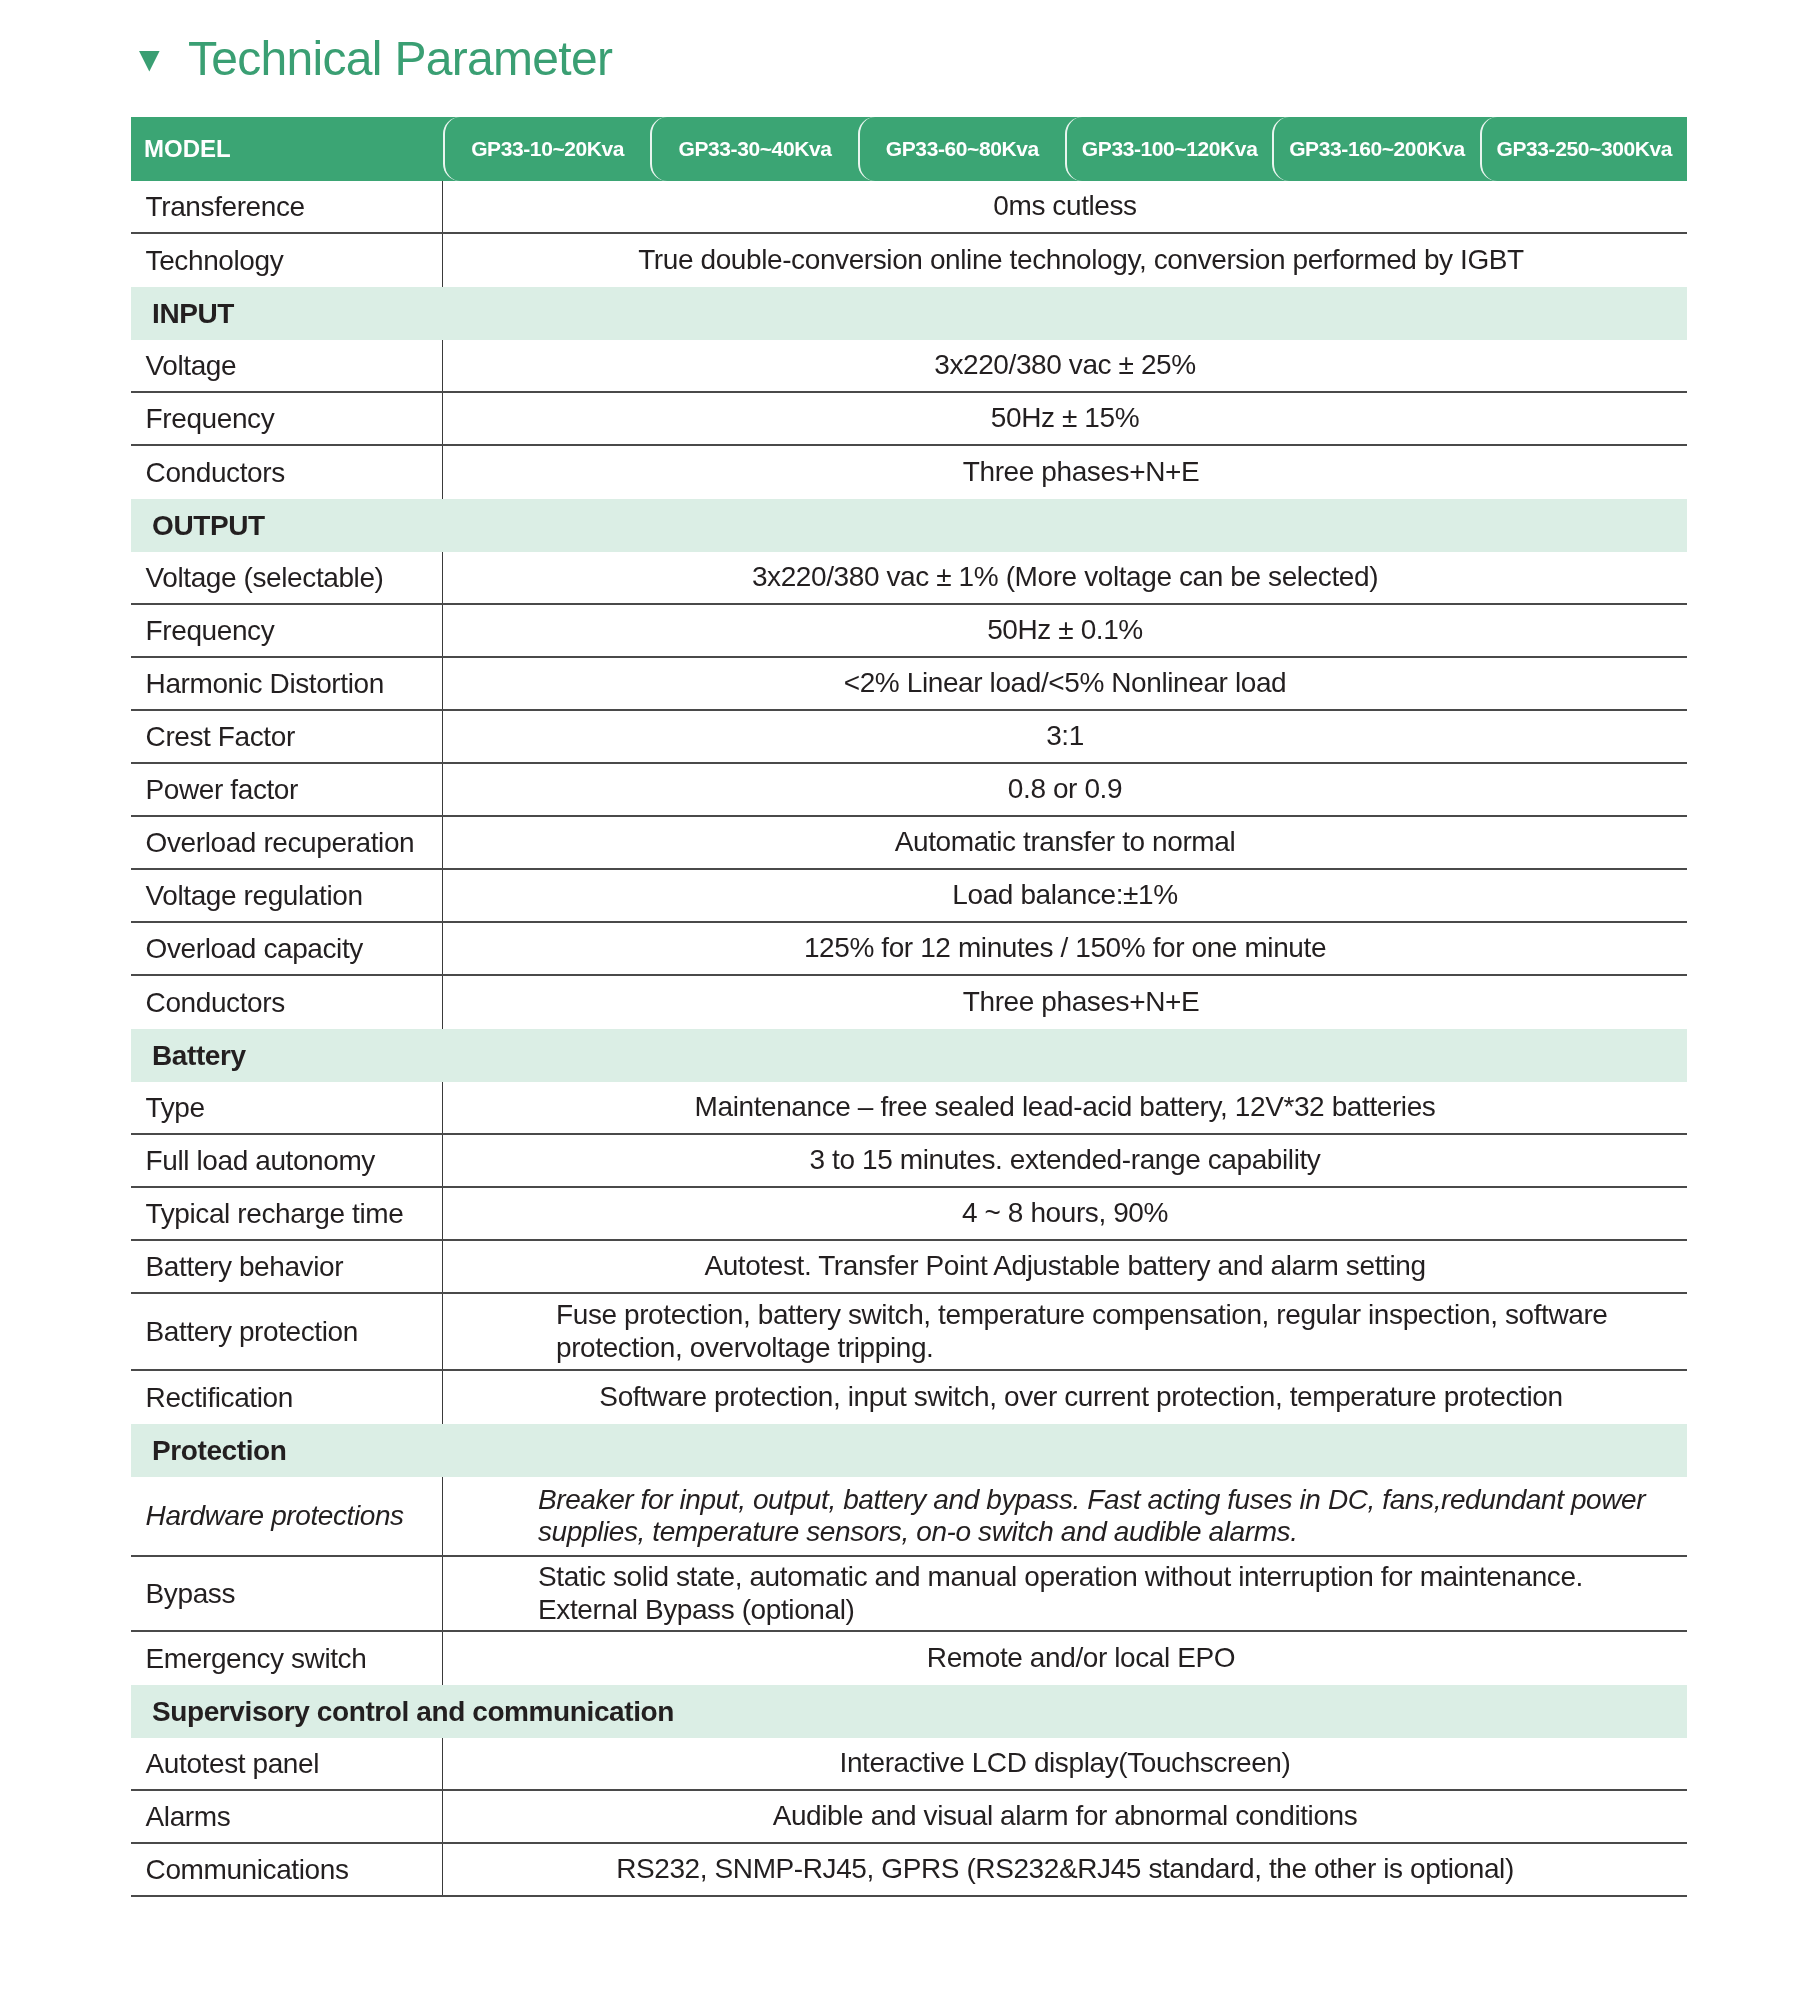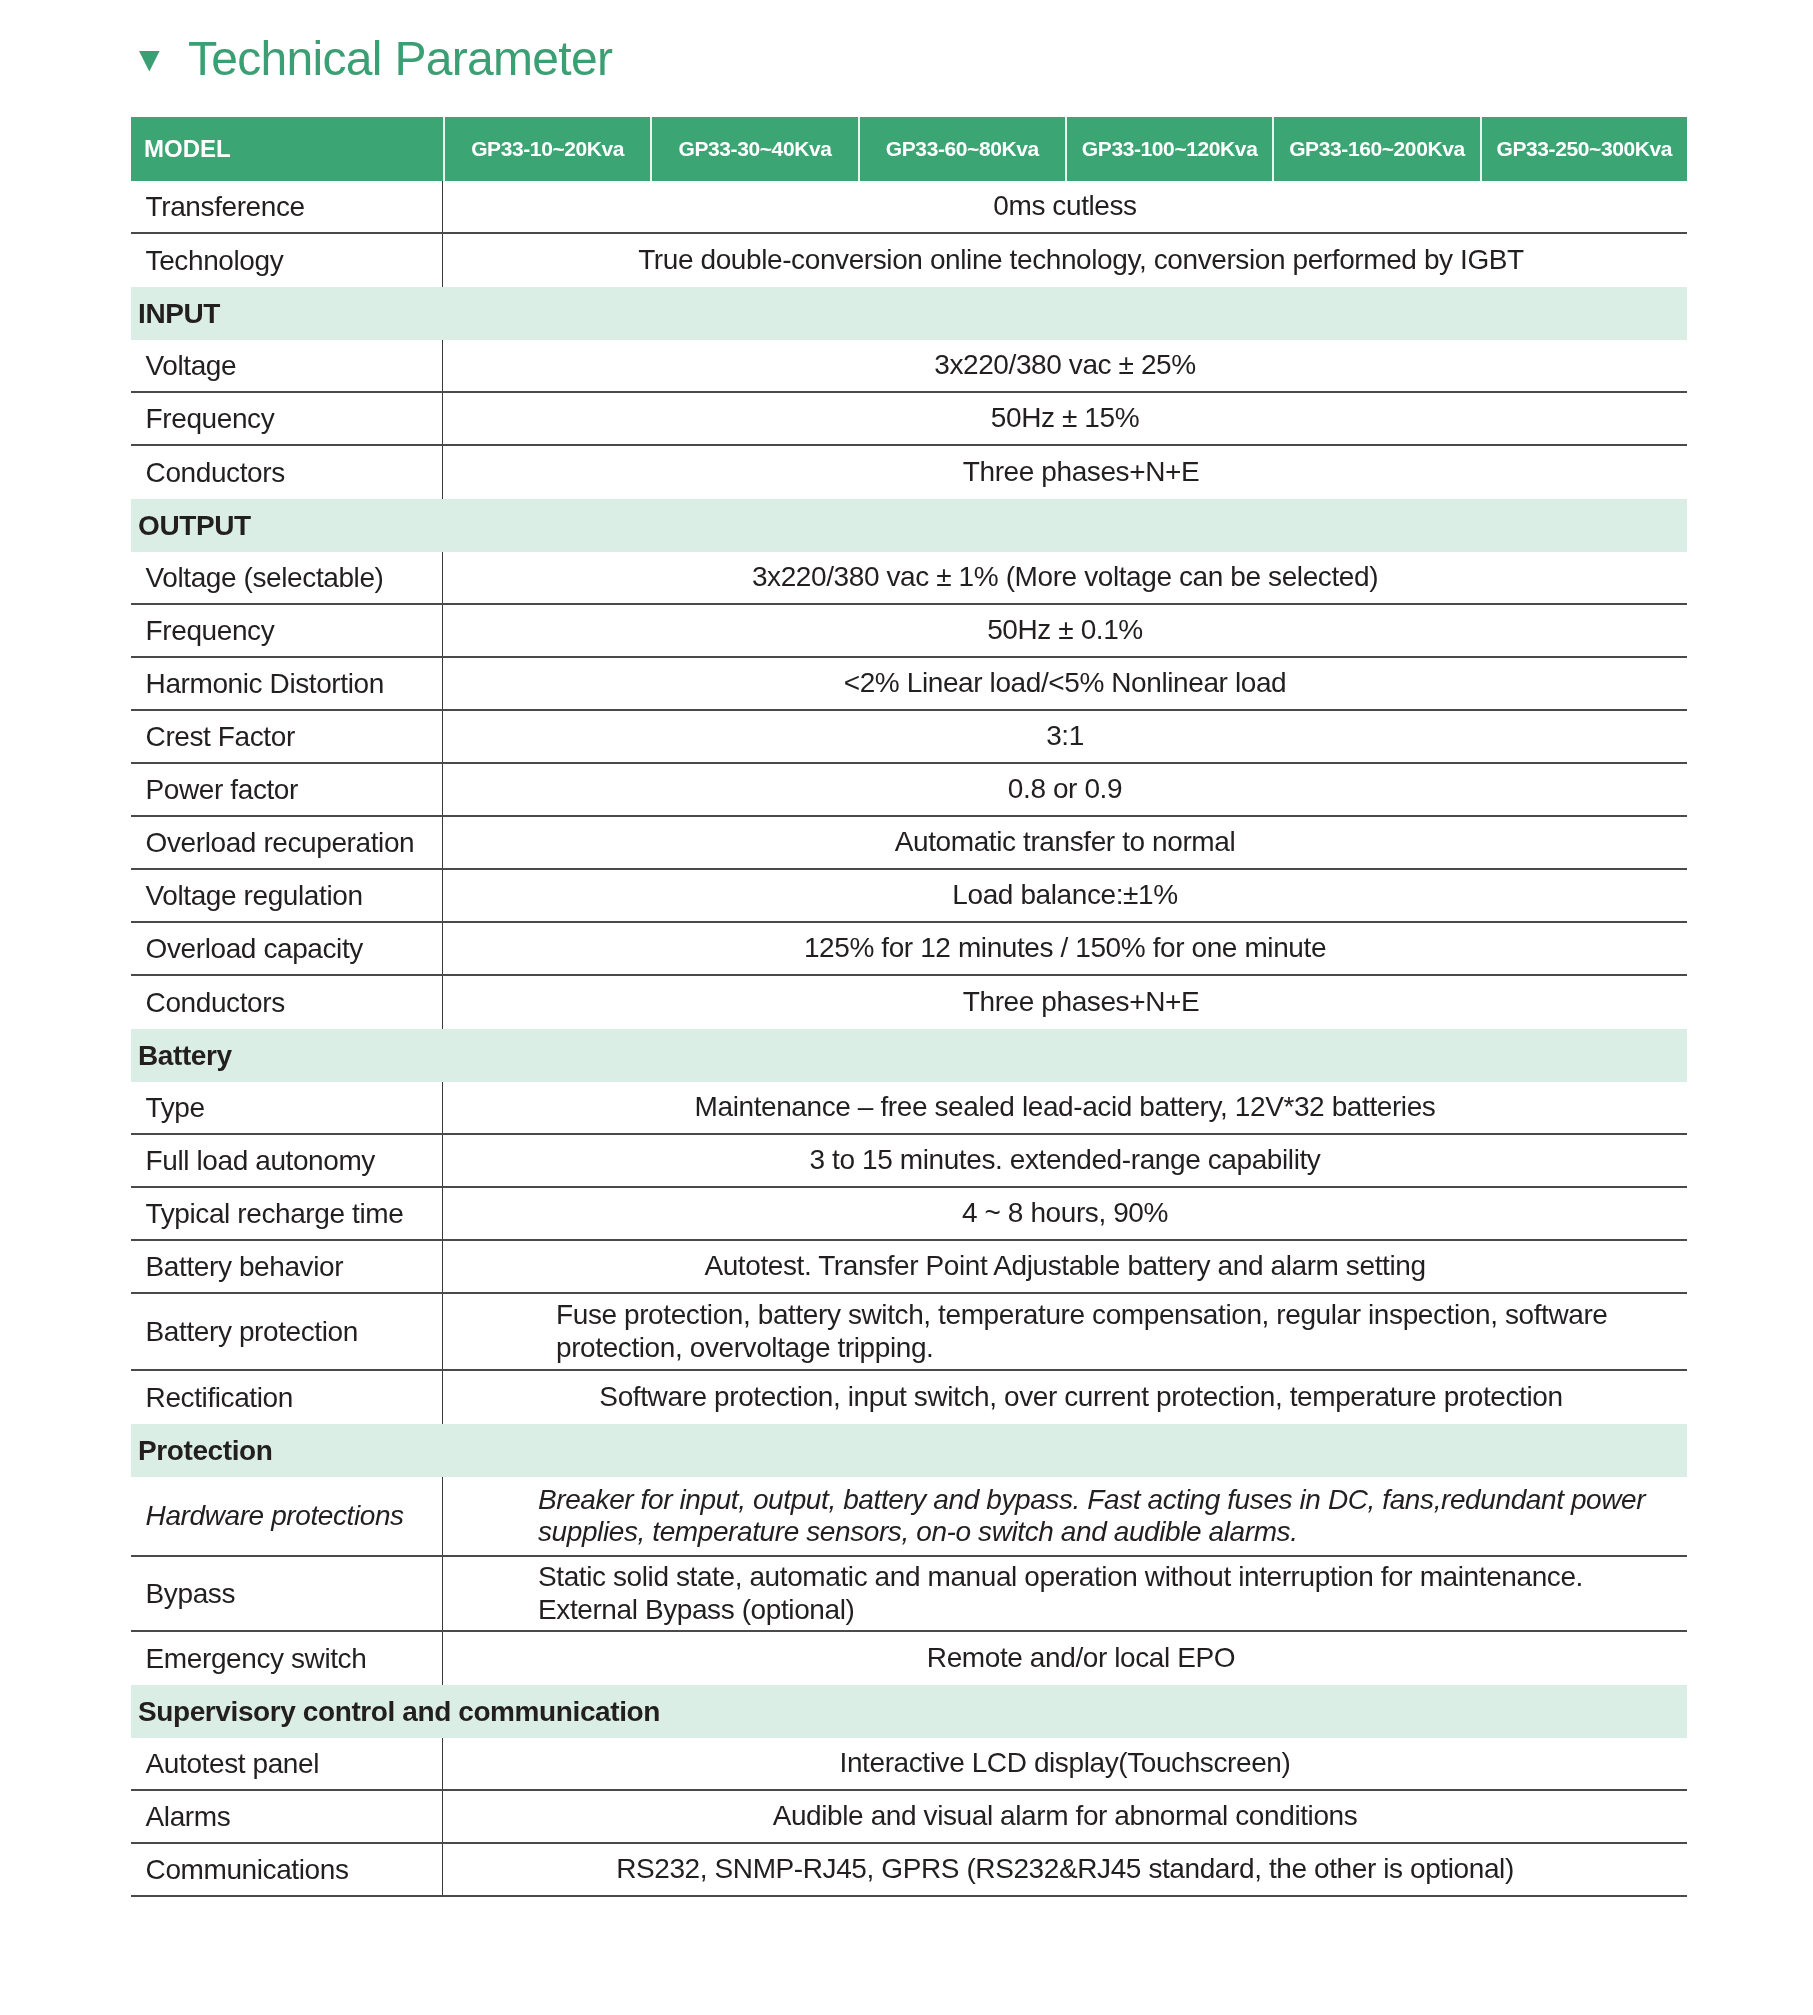--- a/index.html
+++ b/index.html
@@ -6,31 +6,31 @@
   body { width:1814px; height:2015px; position:relative; overflow:hidden;
          font-family:"Liberation Sans", sans-serif; color:#231f20; }
   .title { position:absolute; left:132px; top:31px; display:flex; align-items:center;
            color:#3a9f73; font-size:48px; font-weight:normal; letter-spacing:-0.7px; }
   .title .tri { font-size:35px; margin-right:22px; line-height:1; }
   .table { position:absolute; left:131px; top:117px; width:1556px; }
   .hdr { display:flex; height:64px; background:#3ba574; }
   .hdr .cell { color:#fff; font-weight:bold; display:flex; align-items:center;
                border-left:2.2px solid #e9f5ef; box-sizing:border-box; }
   .hdr .model { width:312px; border-left:none; font-size:24px; padding-left:13px; }
-  .hdr .mcol { flex:1; justify-content:center; font-size:21px; letter-spacing:-0.4px; white-space:nowrap; }
+  .hdr .mcol { flex:1; justify-content:center; font-size:21px; letter-spacing:-0.4px; white-space:nowrap;border-radius:17px; }
   .row { display:flex; border-bottom:2.2px solid #4a4a4a; box-sizing:border-box; }
   .row.last-in-group { border-bottom:none;gap:32px; }
   .row .lbl { width:312px; box-sizing:border-box; padding-left:14.6px; font-size:28px;
               display:flex; align-items:center; letter-spacing:-0.4px;
               border-right:1.5px solid #3a3a3a; }
   .row .val { flex:1; font-size:28px; display:flex; align-items:center; justify-content:center;
               text-align:center; letter-spacing:-0.4px; padding:0 14.6px; line-height:1.15; }
   .row .val.left { justify-content:flex-start; text-align:left; padding-left:95px; }
   .section { height:53px; background:#dbeee5; display:flex; align-items:center;
-             padding-left:7px; font-size:28px; font-weight:bold; letter-spacing:-0.4px; }
+             padding-left:21px; font-size:28px; font-weight:bold; letter-spacing:-0.4px; }
   .h72 { height:53px; }
   .h2l { height:77px; }
 </style>
 </head>
 <body>
 
 <div class="title">
   <span class="tri">▼</span>
   <span>Technical Parameter</span>
 </div>

